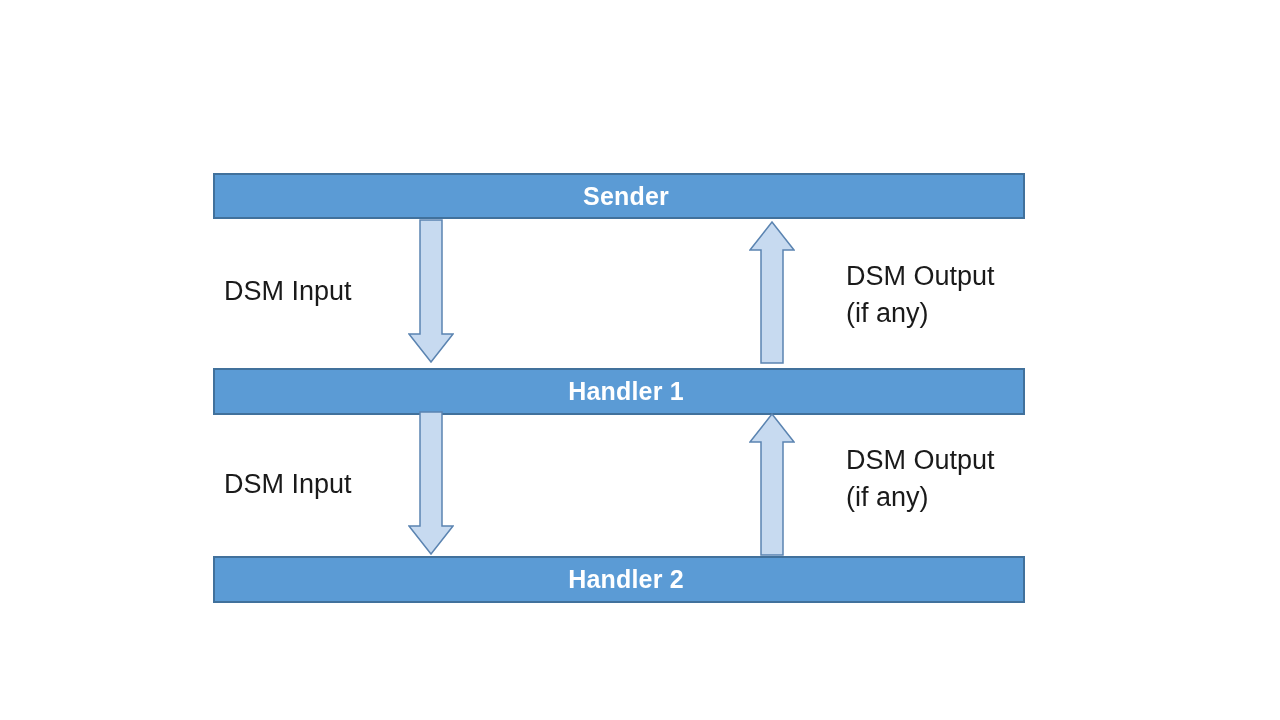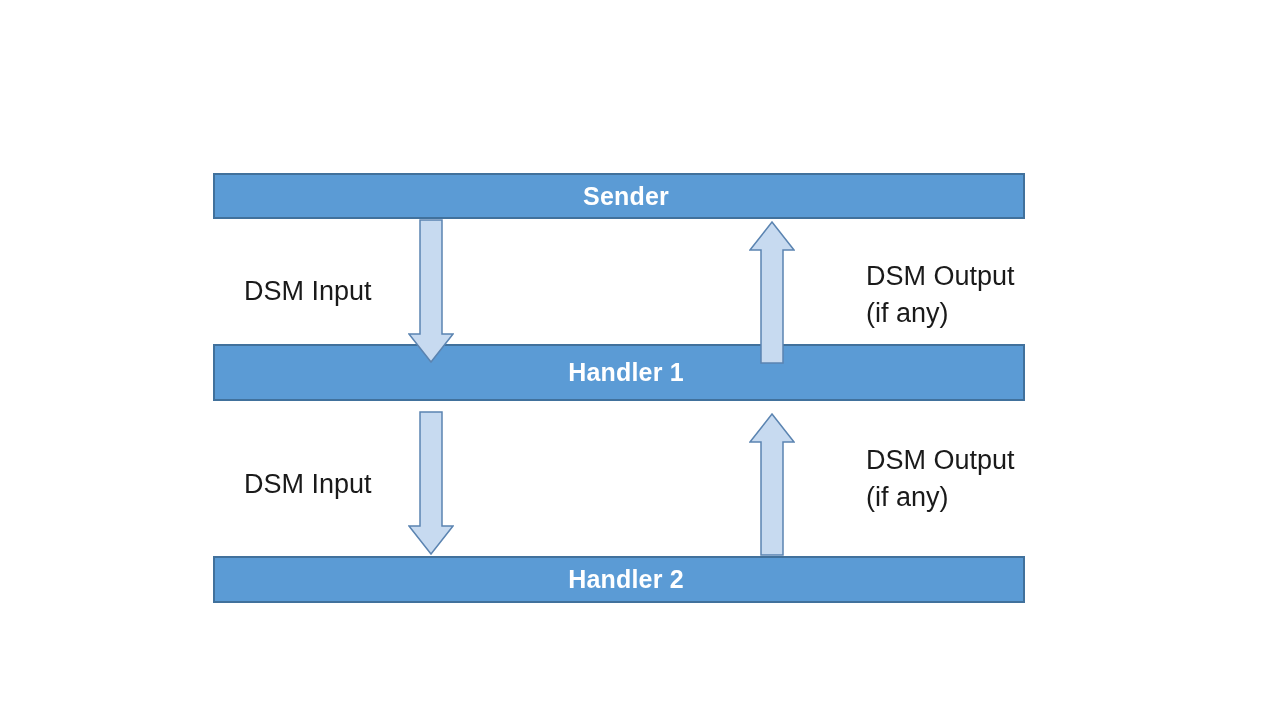--- a/index.html
+++ b/index.html
@@ -20,21 +20,21 @@
     width: 812px;
     background: var(--bar-fill, #5B9BD5);
     border: 2px solid var(--bar-border, #41719C);
     box-sizing: border-box;
     display: flex;
     align-items: center;
     justify-content: center;
     padding-left: 14px;
   }
   .bar-sender   { top: 173px; height: 46px; }
-  .bar-handler1 { top: 344px; height: 57px; }
+  .bar-handler1 { top: 368px; height: 47px; }
   .bar-handler2 { top: 556px; height: 47px; align-items: center; }
   .bar-label {
     color: var(--bar-text, #ffffff);
     font-weight: bold;
     font-size: 25px;
     letter-spacing: 0.2px;
   }
   .arrow {
     position: absolute;
     display: block;
@@ -48,21 +48,20 @@
   .arrow-down-1 { left: 408px; top: 219px; }
   .arrow-up-1   { left: 749px; top: 221px; }
   .arrow-down-2 { left: 408px; top: 411px; }
   .arrow-up-2   { left: 749px; top: 413px; }
   .flow-label {
     position: absolute;
     color: var(--label-text, #1a1a1a);
     font-size: 27px;
     line-height: 37px;
     white-space: nowrap;
-    margin-left: 20px;
   }
   .label-input-1  { left: 224px; top: 273px; }
   .label-input-2  { left: 224px; top: 466px; }
   .label-output-1 { left: 846px; top: 258px; }
   .label-output-2 { left: 846px; top: 442px; }
 </style>
 </head>
 <body>
 
 <div class="canvas">

